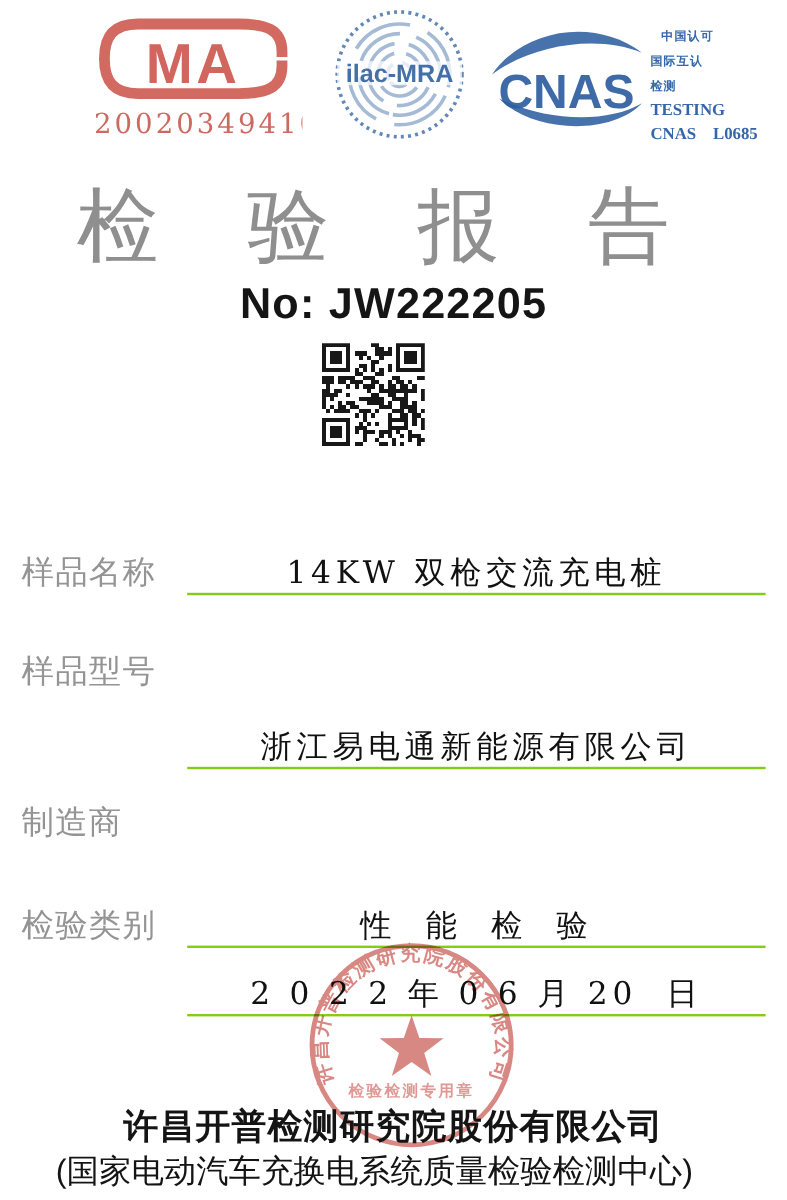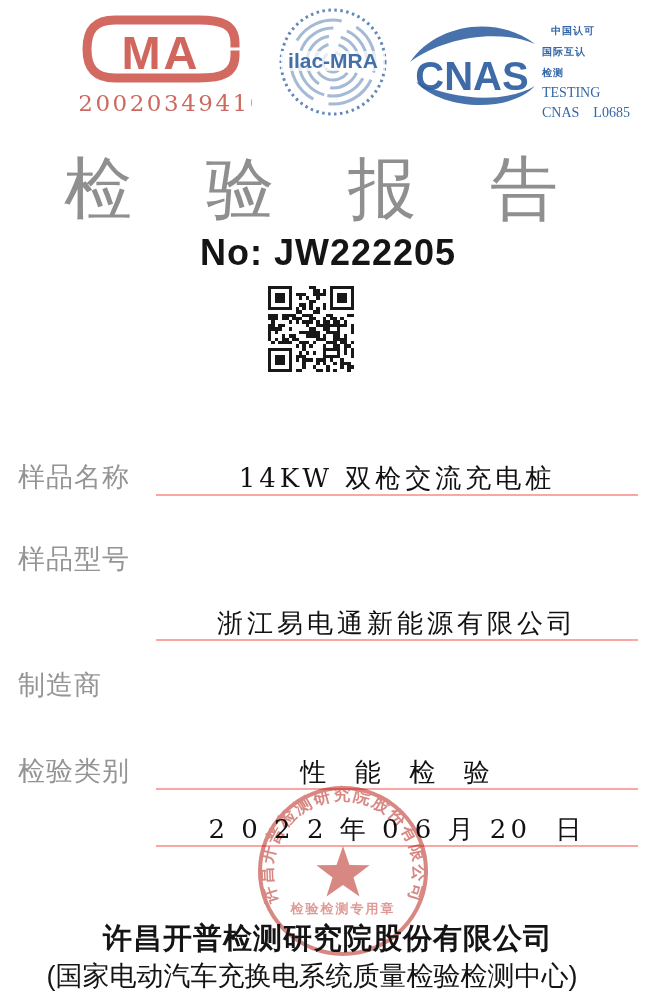--- a/index.html
+++ b/index.html
@@ -9,34 +9,34 @@
   }
   .abs{position:absolute;}
 
   
   .cma-box{left:80px;top:12px;width:172px;height:104px;}
   .ilac-box{left:276px;top:5px;width:114px;height:114px;}
   .cnas-box{left:408px;top:20px;width:130px;height:92px;}
   .accred{left:542px;top:20px;width:112px;color:#3566a8;}
   .accred .cn{font-size:10px;font-weight:700;line-height:21px;letter-spacing:1px;}
   .accred .cn.indent{padding-left:9px;}
-  .accred .en{font-size:14px;font-weight:400;line-height:20px;font-family:"Liberation Serif",serif;white-space:pre;}
+  .accred .en{font-size:14px;font-weight:700;line-height:20px;font-family:"Liberation Serif",serif;white-space:pre;}
 
   
   .report-title{left:64px;top:144px;width:494px;display:flex;justify-content:space-between;
     font-size:68px;color:#8f8f8f;font-weight:500;}
   .report-no{left:0;top:232px;width:656px;text-align:center;font-size:36px;font-weight:700;color:#151515;letter-spacing:1px;}
 
   
   .qr{left:268px;top:286px;width:86px;height:86px;}
 
   
   .field-row{left:12px;width:656px;height:34px;}
   .field-label{position:absolute;left:6px;top:0;font-size:27px;color:#949494;letter-spacing:1px;line-height:34px;}
-  .field-line{position:absolute;left:144px;right:30px;top:0;height:34px;border-bottom:2px solid #fca5a5;
+  .field-line{position:absolute;left:144px;right:30px;top:0;height:34px;border-bottom:2px solid #84cc16;
     text-align:center;font-family:"DejaVu Serif","Liberation Serif",serif;font-size:26px;color:#111;
     letter-spacing:4px;line-height:36px;white-space:pre;}
 
   
   .seal{left:254px;top:782px;width:178px;height:178px;opacity:.8;mix-blend-mode:multiply;}
 
   
   .footer-company{left:0;top:919px;width:656px;text-align:center;font-size:29px;font-weight:700;color:#141414;letter-spacing:1px;}
   .footer-center{left:0;top:958px;width:624px;text-align:center;font-size:27px;font-weight:500;color:#141414;}
 </style>

